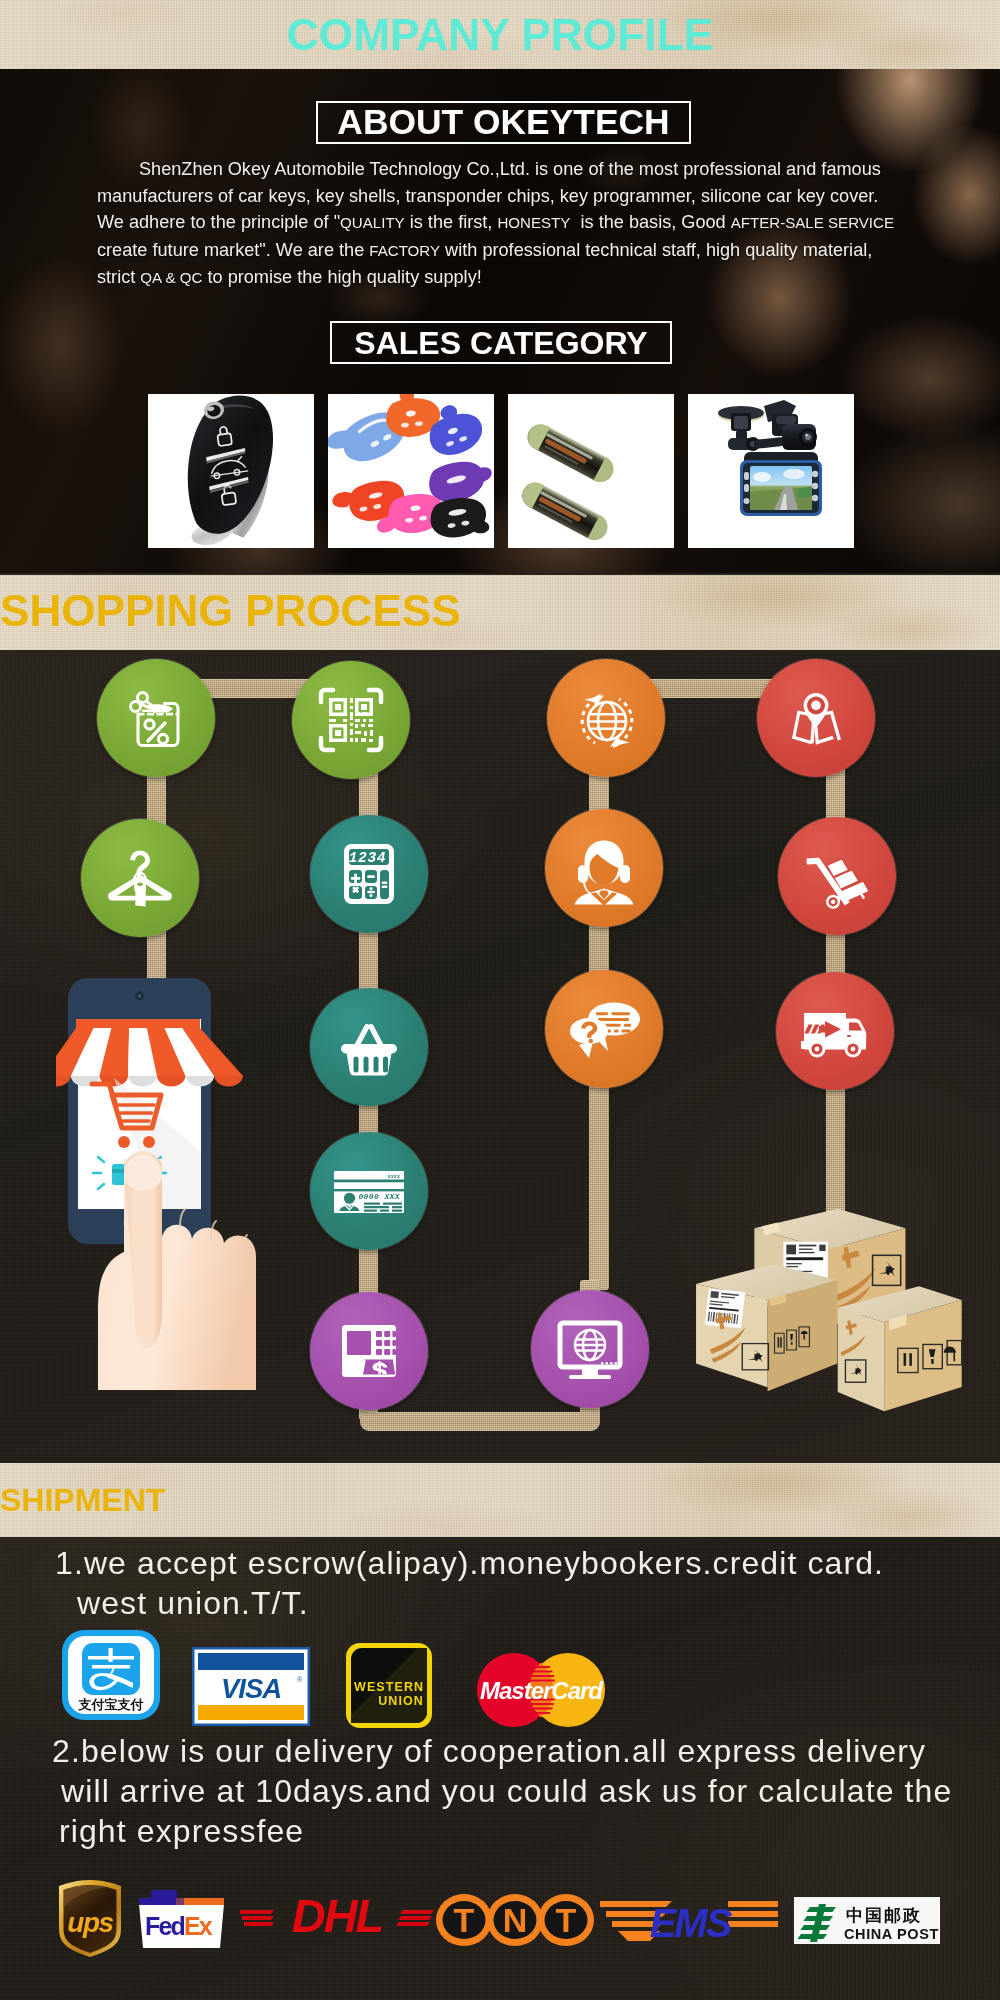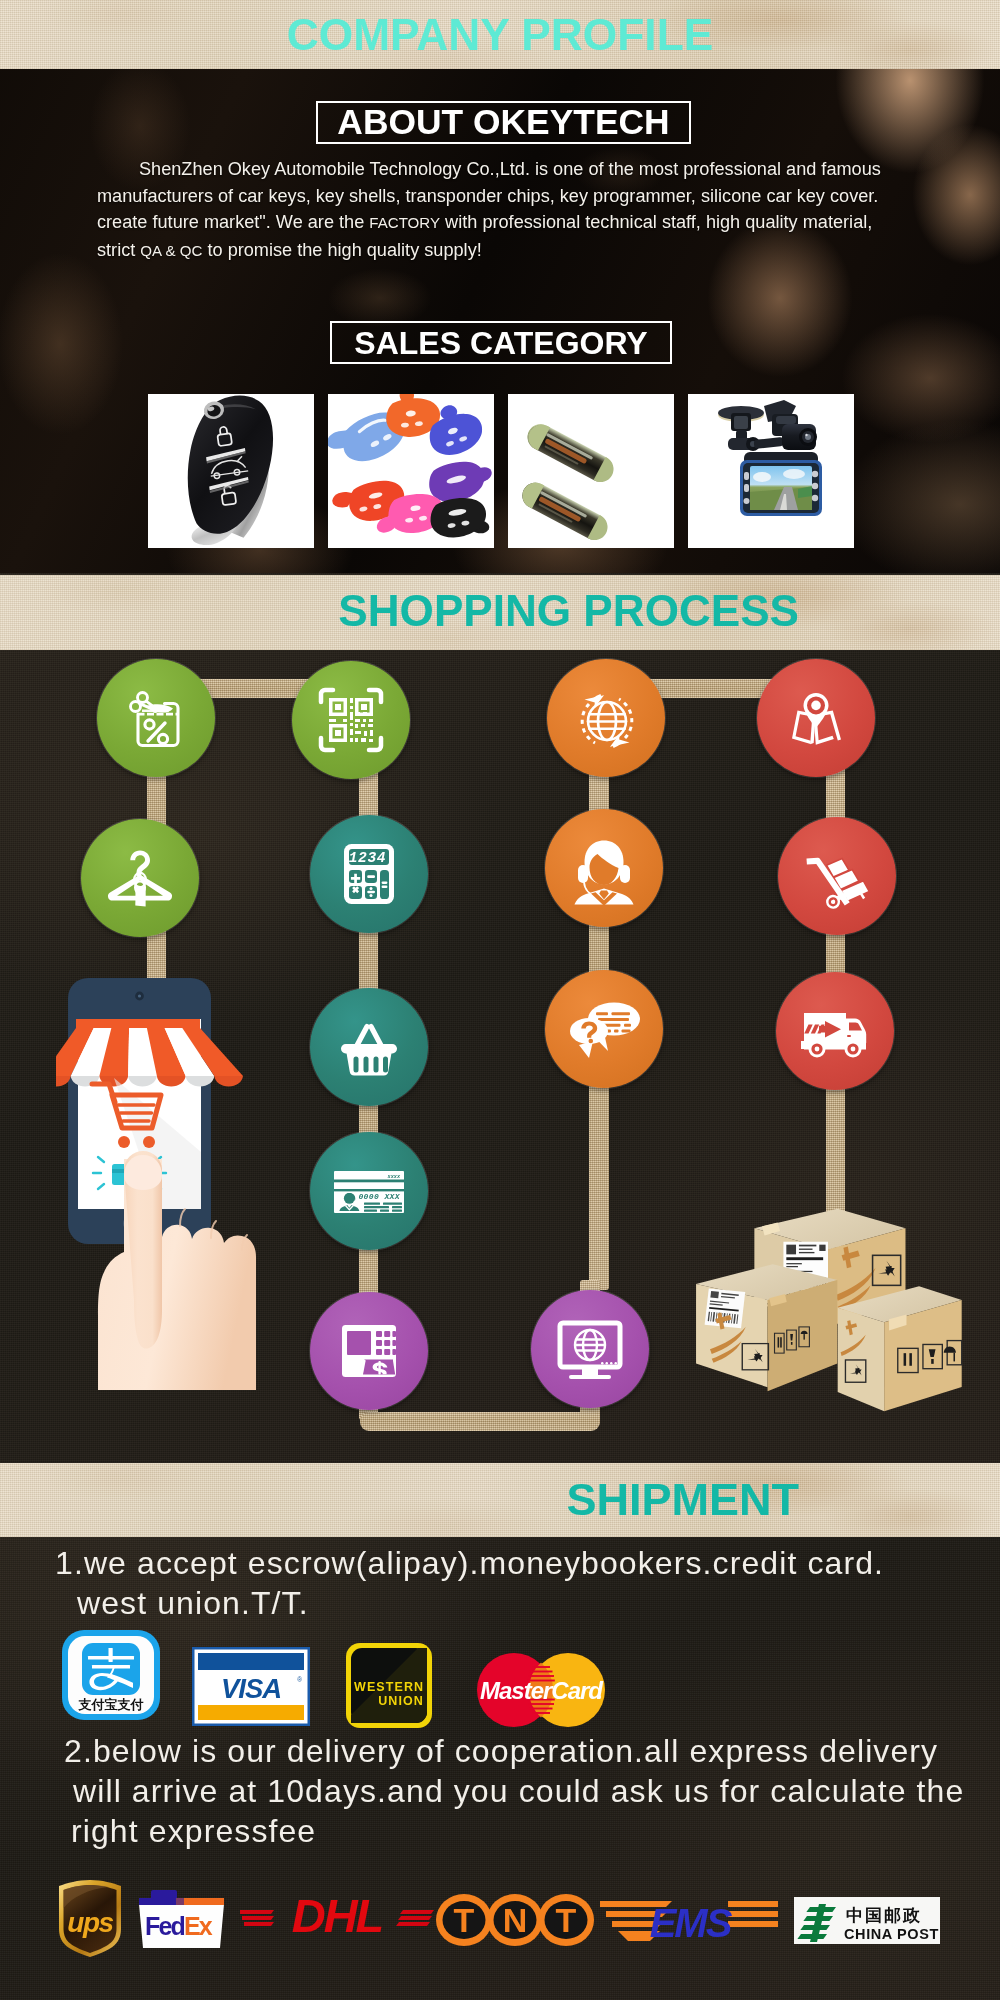--- a/index.html
+++ b/index.html
@@ -70,22 +70,22 @@
     font-family:"Liberation Sans",sans-serif;text-align:left;
     text-shadow:0 1px 2px rgba(0,0,0,.75);
   }
   .ab-l{line-height:26.5px;white-space:pre;}
   .sm{font-size:15.1px;}
   .prodrow{position:absolute;top:394px;left:148px;width:706px;height:154px;display:flex;justify-content:space-between;}
   .prodcell{width:166px;height:154px;background:#fff;position:relative;overflow:hidden;}
 
   
   .title-sub{
-    position:absolute;left:0;width:799px;text-align:right;
-    font-weight:bold;color:#14b8a6;font-family:"Liberation Sans",sans-serif;
+    position:absolute;left:0;width:799px;text-align:left;
+    font-weight:bold;color:#eab308;font-family:"Liberation Sans",sans-serif;
   }
   .rope{
     position:absolute;
     background-color:#cbb389;
     background-image:
       repeating-linear-gradient(0deg, rgba(255,248,232,.20) 0 1px, rgba(110,86,52,.26) 1px 2px),
       repeating-linear-gradient(90deg, rgba(255,248,232,.18) 0 1px, rgba(110,86,52,.24) 1px 2px),
       linear-gradient(180deg,#d6c09a 0%,#c3aa7e 48%,#cfb890 100%);
   }
   .node{
@@ -111,20 +111,21 @@
   <div class="band beige" style="top:0;height:69px;"></div>
   <div class="title-main">COMPANY PROFILE</div>
 
   <div class="hdr-box" style="top:101px;left:316px;width:375px;height:43px;">
     <span>ABOUT OKEYTECH</span>
   </div>
 
   <div class="about-body">
     <div class="ab-l" style="text-indent:42px"><span>ShenZhen Okey Automobile Technology Co.,Ltd. is one of the most professional and famous</span></div>
     <div class="ab-l"><span>manufacturers of car keys, key shells, transponder chips, key programmer, silicone car key cover.</span></div>
+    <div class="ab-l"><span>We adhere to the principle of "</span><span class="sm">QUALITY</span><span> is the first, </span><span class="sm">HONESTY</span><span>  is the basis, Good </span><span class="sm">AFTER-SALE SERVICE</span></div>
     <div class="ab-l"><span>create future market". We are the </span><span class="sm">FACTORY</span><span> with professional technical staff, high quality material,</span></div>
     <div class="ab-l"><span>strict </span><span class="sm">QA &amp; QC</span><span> to promise the high quality supply!</span></div>
   </div>
 
   <div class="hdr-box" style="top:321px;left:330px;width:342px;height:43px;font-size:32px;">
     <span>SALES CATEGORY</span>
   </div>
 
   <div class="prodrow">
     <div class="prodcell">
@@ -973,21 +974,21 @@
             <rect x="110.8" y="153" width="1.8" height="3.5"></rect>
           <path d="M126 139 c2.5 0 4 2 4 4 h-8 c0 -2 1.5 -4 4 -4 z"></path>
             <rect x="125.2" y="143" width="1.6" height="7"></rect>
         </g>
       </g>
     </svg>
   </div>
 
   <div class="band darkbg" style="top:1463px;height:537px;"></div>
   <div class="band beige" style="top:1463px;height:74px;"></div>
-  <div class="title-sub" style="top:1470px;font-size:45px;line-height:60px;">SHIPMENT</div>
+  <div class="title-sub" style="top:1470px;font-size:32px;line-height:60px;">SHIPMENT</div>
 
   <div class="ship-note" style="top:1543px;left:55px;line-height:40px;">
     <div>1.we accept escrow(alipay).moneybookers.credit card.</div>
     <div style="padding-left:22px">west union.T/T.</div>
   </div>
 
   <div class="paylogos">
 
     <div class="paylogo" style="left:62px;top:1630px;width:98px;height:104px;">
       <svg width="98" height="90" viewBox="0 0 98 90">
@@ -1042,21 +1043,21 @@
             <path d="M51 51 h26"></path>
             <path d="M52.5 55.5 h23"></path>
             <path d="M55 60 h18"></path>
         </g>
         <text x="64" y="46" text-anchor="middle" font-family="&quot;Liberation Sans&quot;,sans-serif" font-size="24" font-weight="bold" font-style="italic" fill="#fff" letter-spacing="-1">MasterCard</text>
         <circle cx="122" cy="44" r="2" fill="#fff"></circle>
       </svg>
     </div>
   </div>
 
-  <div class="ship-note" style="top:1731px;left:52px;line-height:40px;margin-left:12px;">
+  <div class="ship-note" style="top:1731px;left:52px;line-height:40px;">
     <div>2.below is our delivery of cooperation.all express delivery</div>
     <div style="padding-left:9px">will arrive at 10days.and you could ask us for calculate the</div>
     <div style="padding-left:7px">right expressfee</div>
   </div>
 
   <div class="courierlogos">
 
     <div class="paylogo" style="left:56px;top:1879px;width:68px;height:79px;">
       <svg width="68" height="79" viewBox="0 0 68 79">
         <defs>

